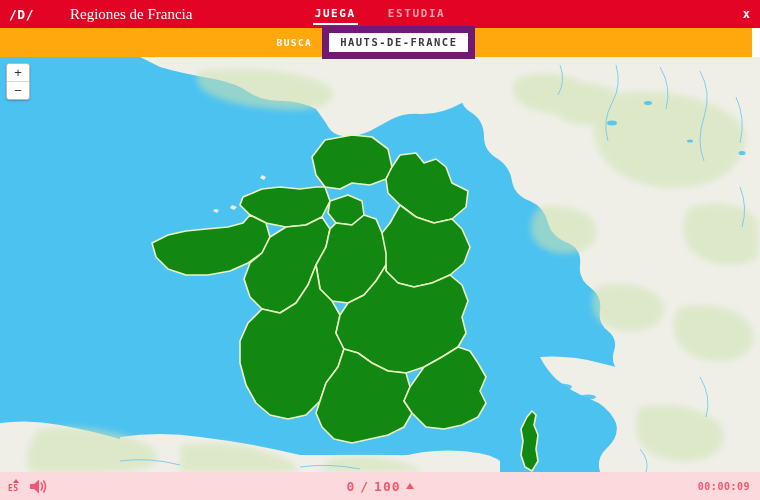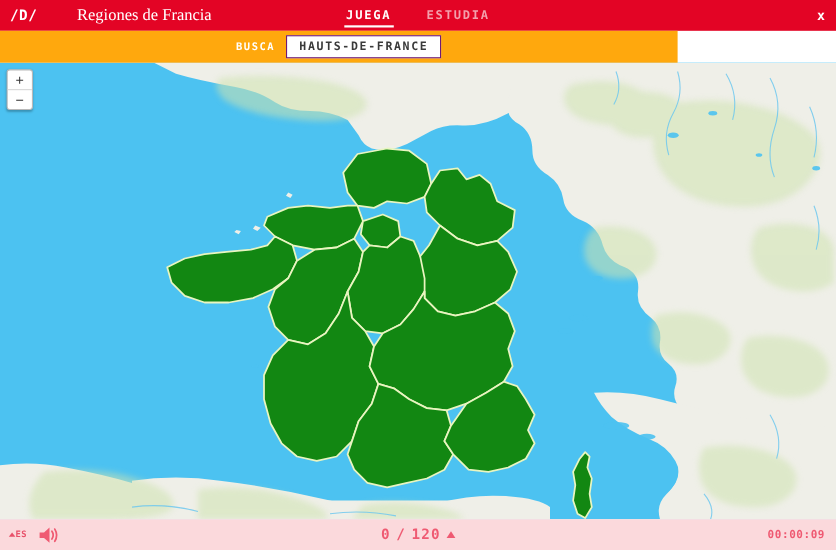--- a/index.html
+++ b/index.html
@@ -53,34 +53,34 @@
   .close-x{
     position:absolute;right:10px;top:0;height:28px;
     display:flex;align-items:center;
     font-family:"DejaVu Sans Mono","Liberation Mono",monospace;
     font-size:12px;font-weight:bold;color:#ffffff;
     cursor:pointer;
   }
 
   
   .prompt-bar{
-    position:absolute;left:0;top:28px;width:616px;height:29px;
+    position:absolute;left:0;top:28px;width:752px;height:29px;
     background:#ffa80d;
     display:flex;align-items:center;justify-content:center;
     z-index:40;
   }
   .prompt-label{
     font-family:"DejaVu Sans Mono","Liberation Mono",monospace;
     font-size:9.5px;font-weight:bold;letter-spacing:1.4px;
     color:#ffffff;
     margin-right:10px;
   }
   .prompt-answer{
     background:#ffffff;
-    border:1px solid #701a75;
+    border:7px solid #701a75;
     color:#3a3a3a;
     font-family:"DejaVu Sans Mono","Liberation Mono",monospace;
     font-size:10.5px;font-weight:bold;letter-spacing:1.5px;
     padding:4px 11px 5px 11px;
     line-height:1;
     white-space:nowrap;
   }
 
   
   .map{
@@ -109,21 +109,21 @@
   .footer{
     position:absolute;left:0;top:472px;width:760px;height:28px;
     background:#fbd9dc;
     z-index:40;
   }
   .footer-left{
     position:absolute;left:8px;top:0;height:28px;
     display:flex;align-items:center;gap:9px;
   }
   .lang-btn{
-    display:flex;flex-direction:row;align-items:flex-end;
+    display:flex;flex-direction:column;align-items:flex-end;
     cursor:pointer;line-height:1;
   }
   .lang-caret{
     width:0;height:0;
     border-left:3.5px solid transparent;
     border-right:3.5px solid transparent;
     border-bottom:4px solid #e8516a;
     margin-bottom:2px;
   }
   .lang-code{
@@ -340,20 +340,20 @@
           <path d="M2,6 L6,6 L11,1.5 L11,15.5 L6,11 L2,11 Z" fill="#ef5a72"></path>
           <path d="M13.2,5 Q15.6,8.5 13.2,12" stroke="#ef5a72" stroke-width="1.6" fill="none" stroke-linecap="round"></path>
           <path d="M15.8,3 Q19.2,8.5 15.8,14" stroke="#ef5a72" stroke-width="1.6" fill="none" stroke-linecap="round"></path>
         </svg>
       </div>
     </div>
 
     <div class="score">
       <span>0</span>
       <span>/</span>
-      <span>120</span>
+      <span>100</span>
       <span class="score-caret"></span>
     </div>
 
     <div class="timer">00:00:09</div>
   </div>
 
 </div>
 
 </body></html>

